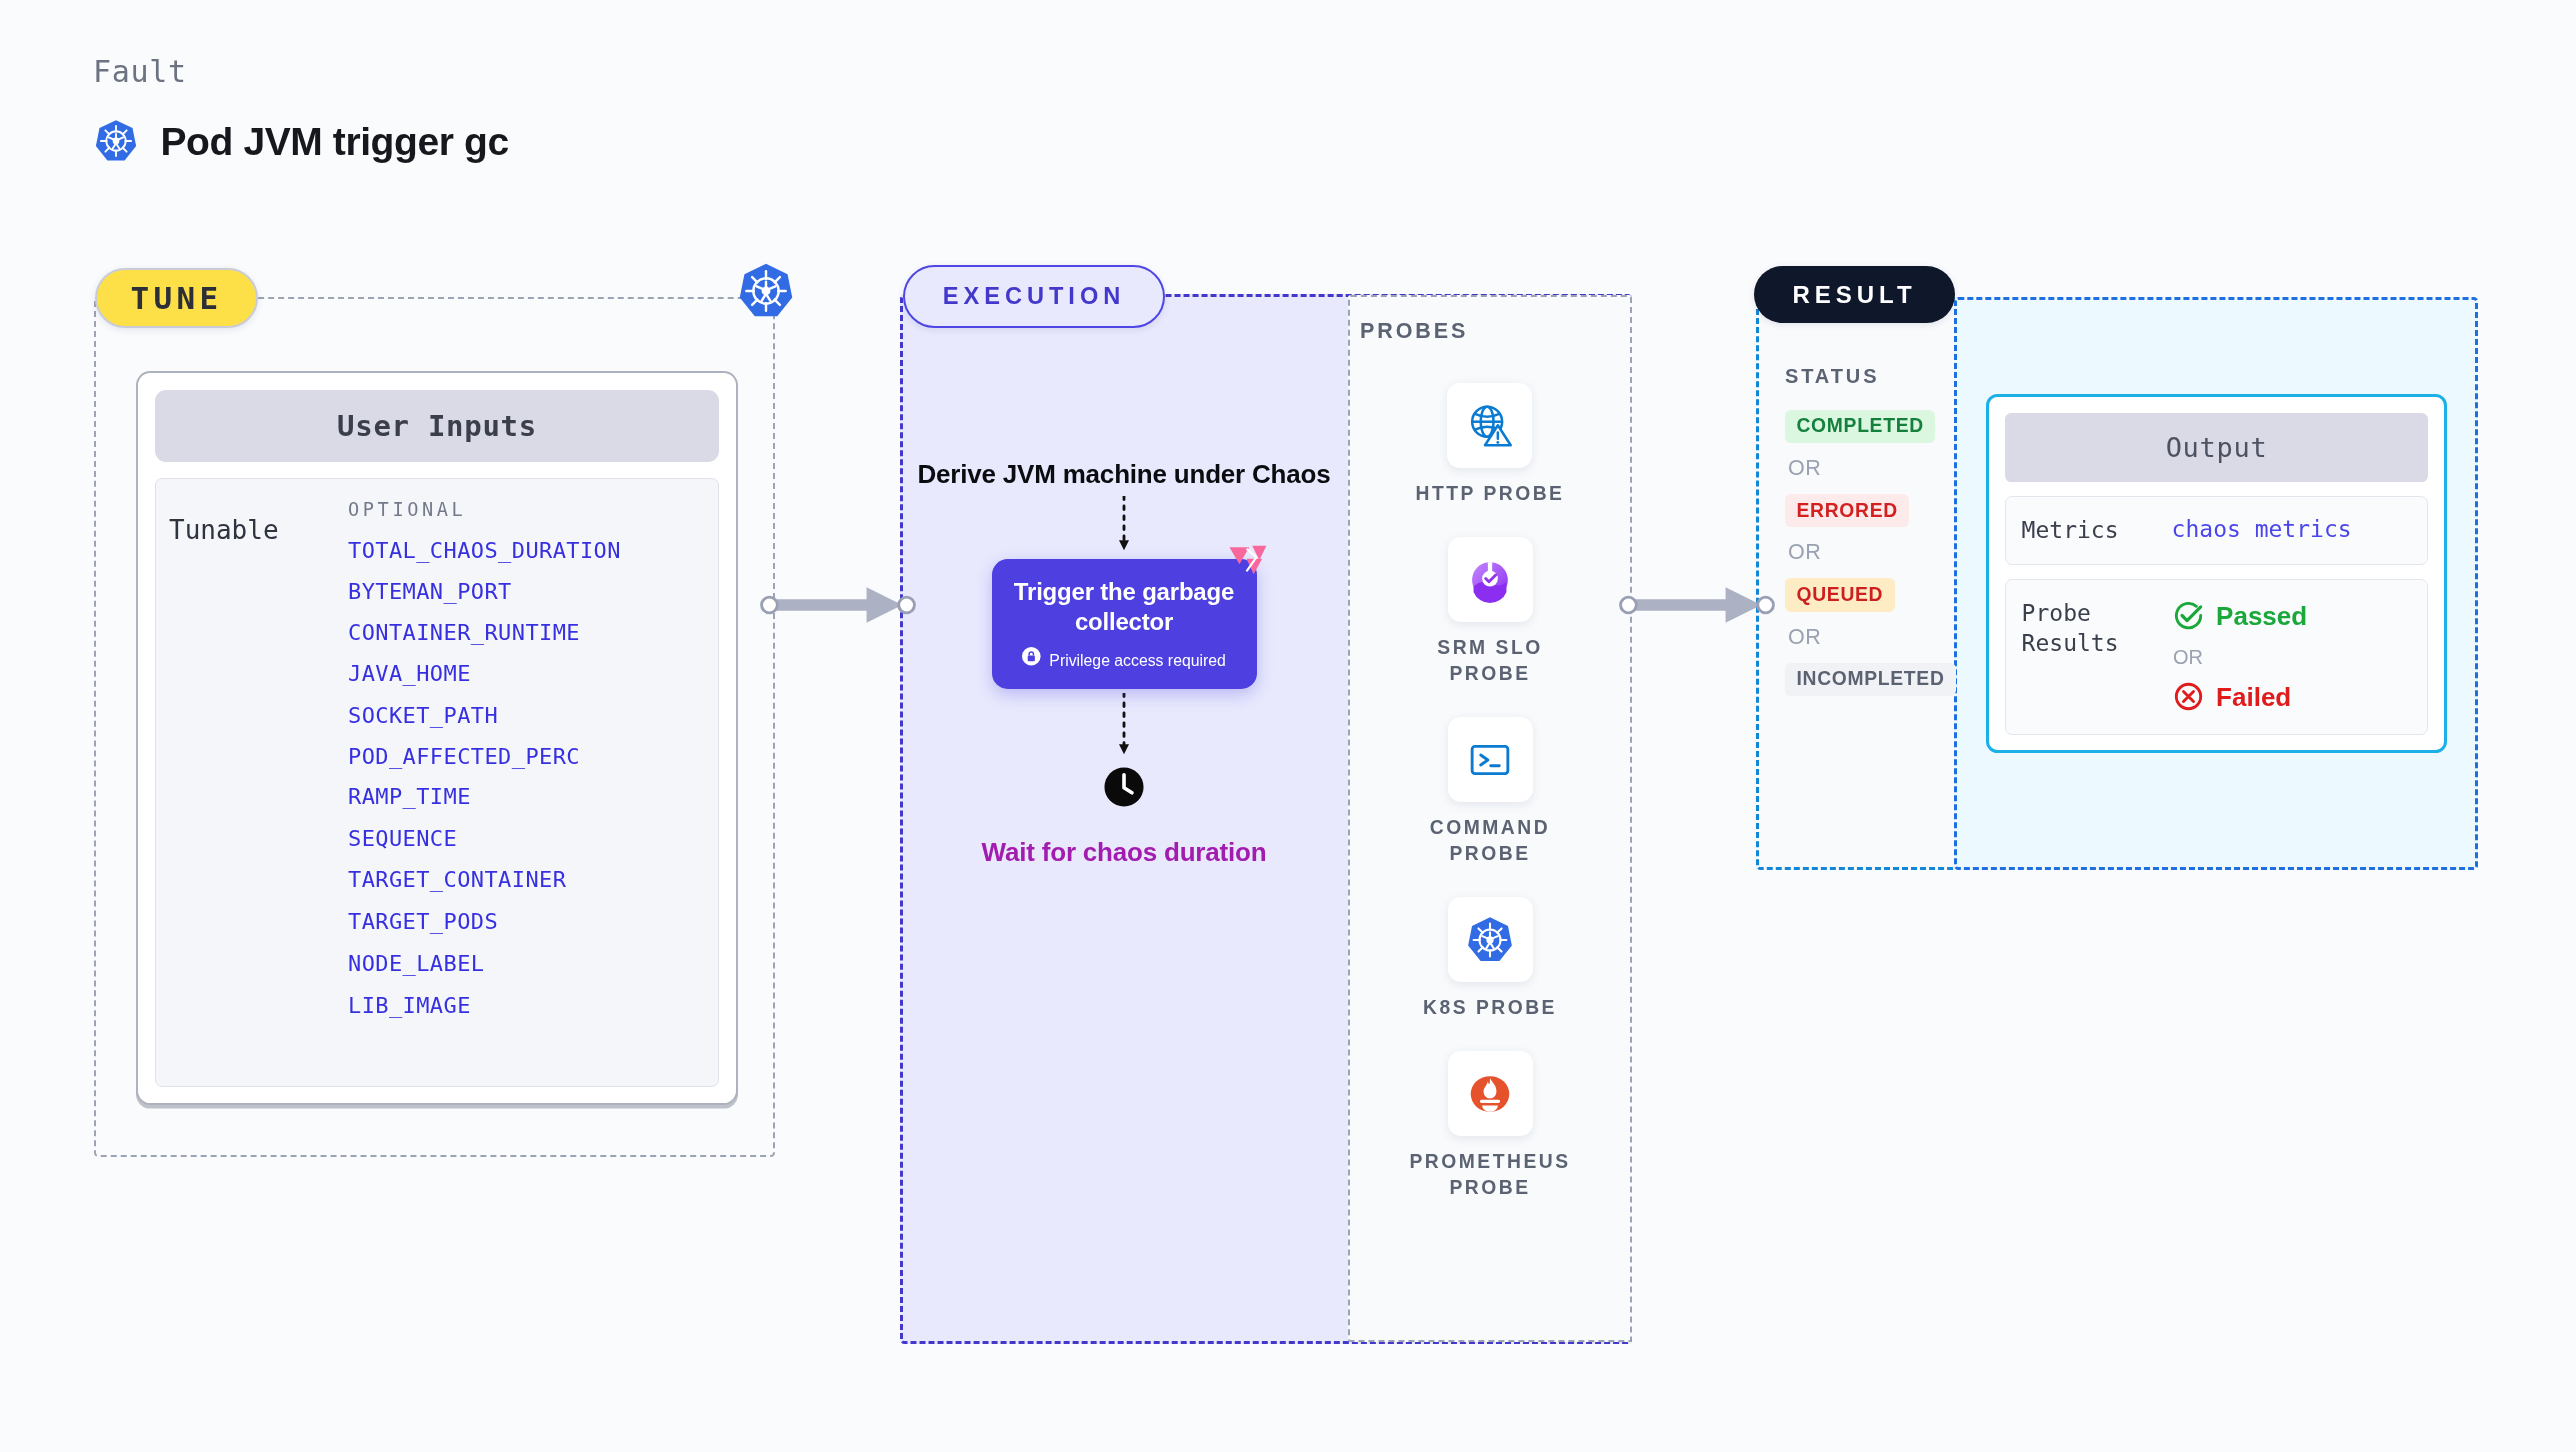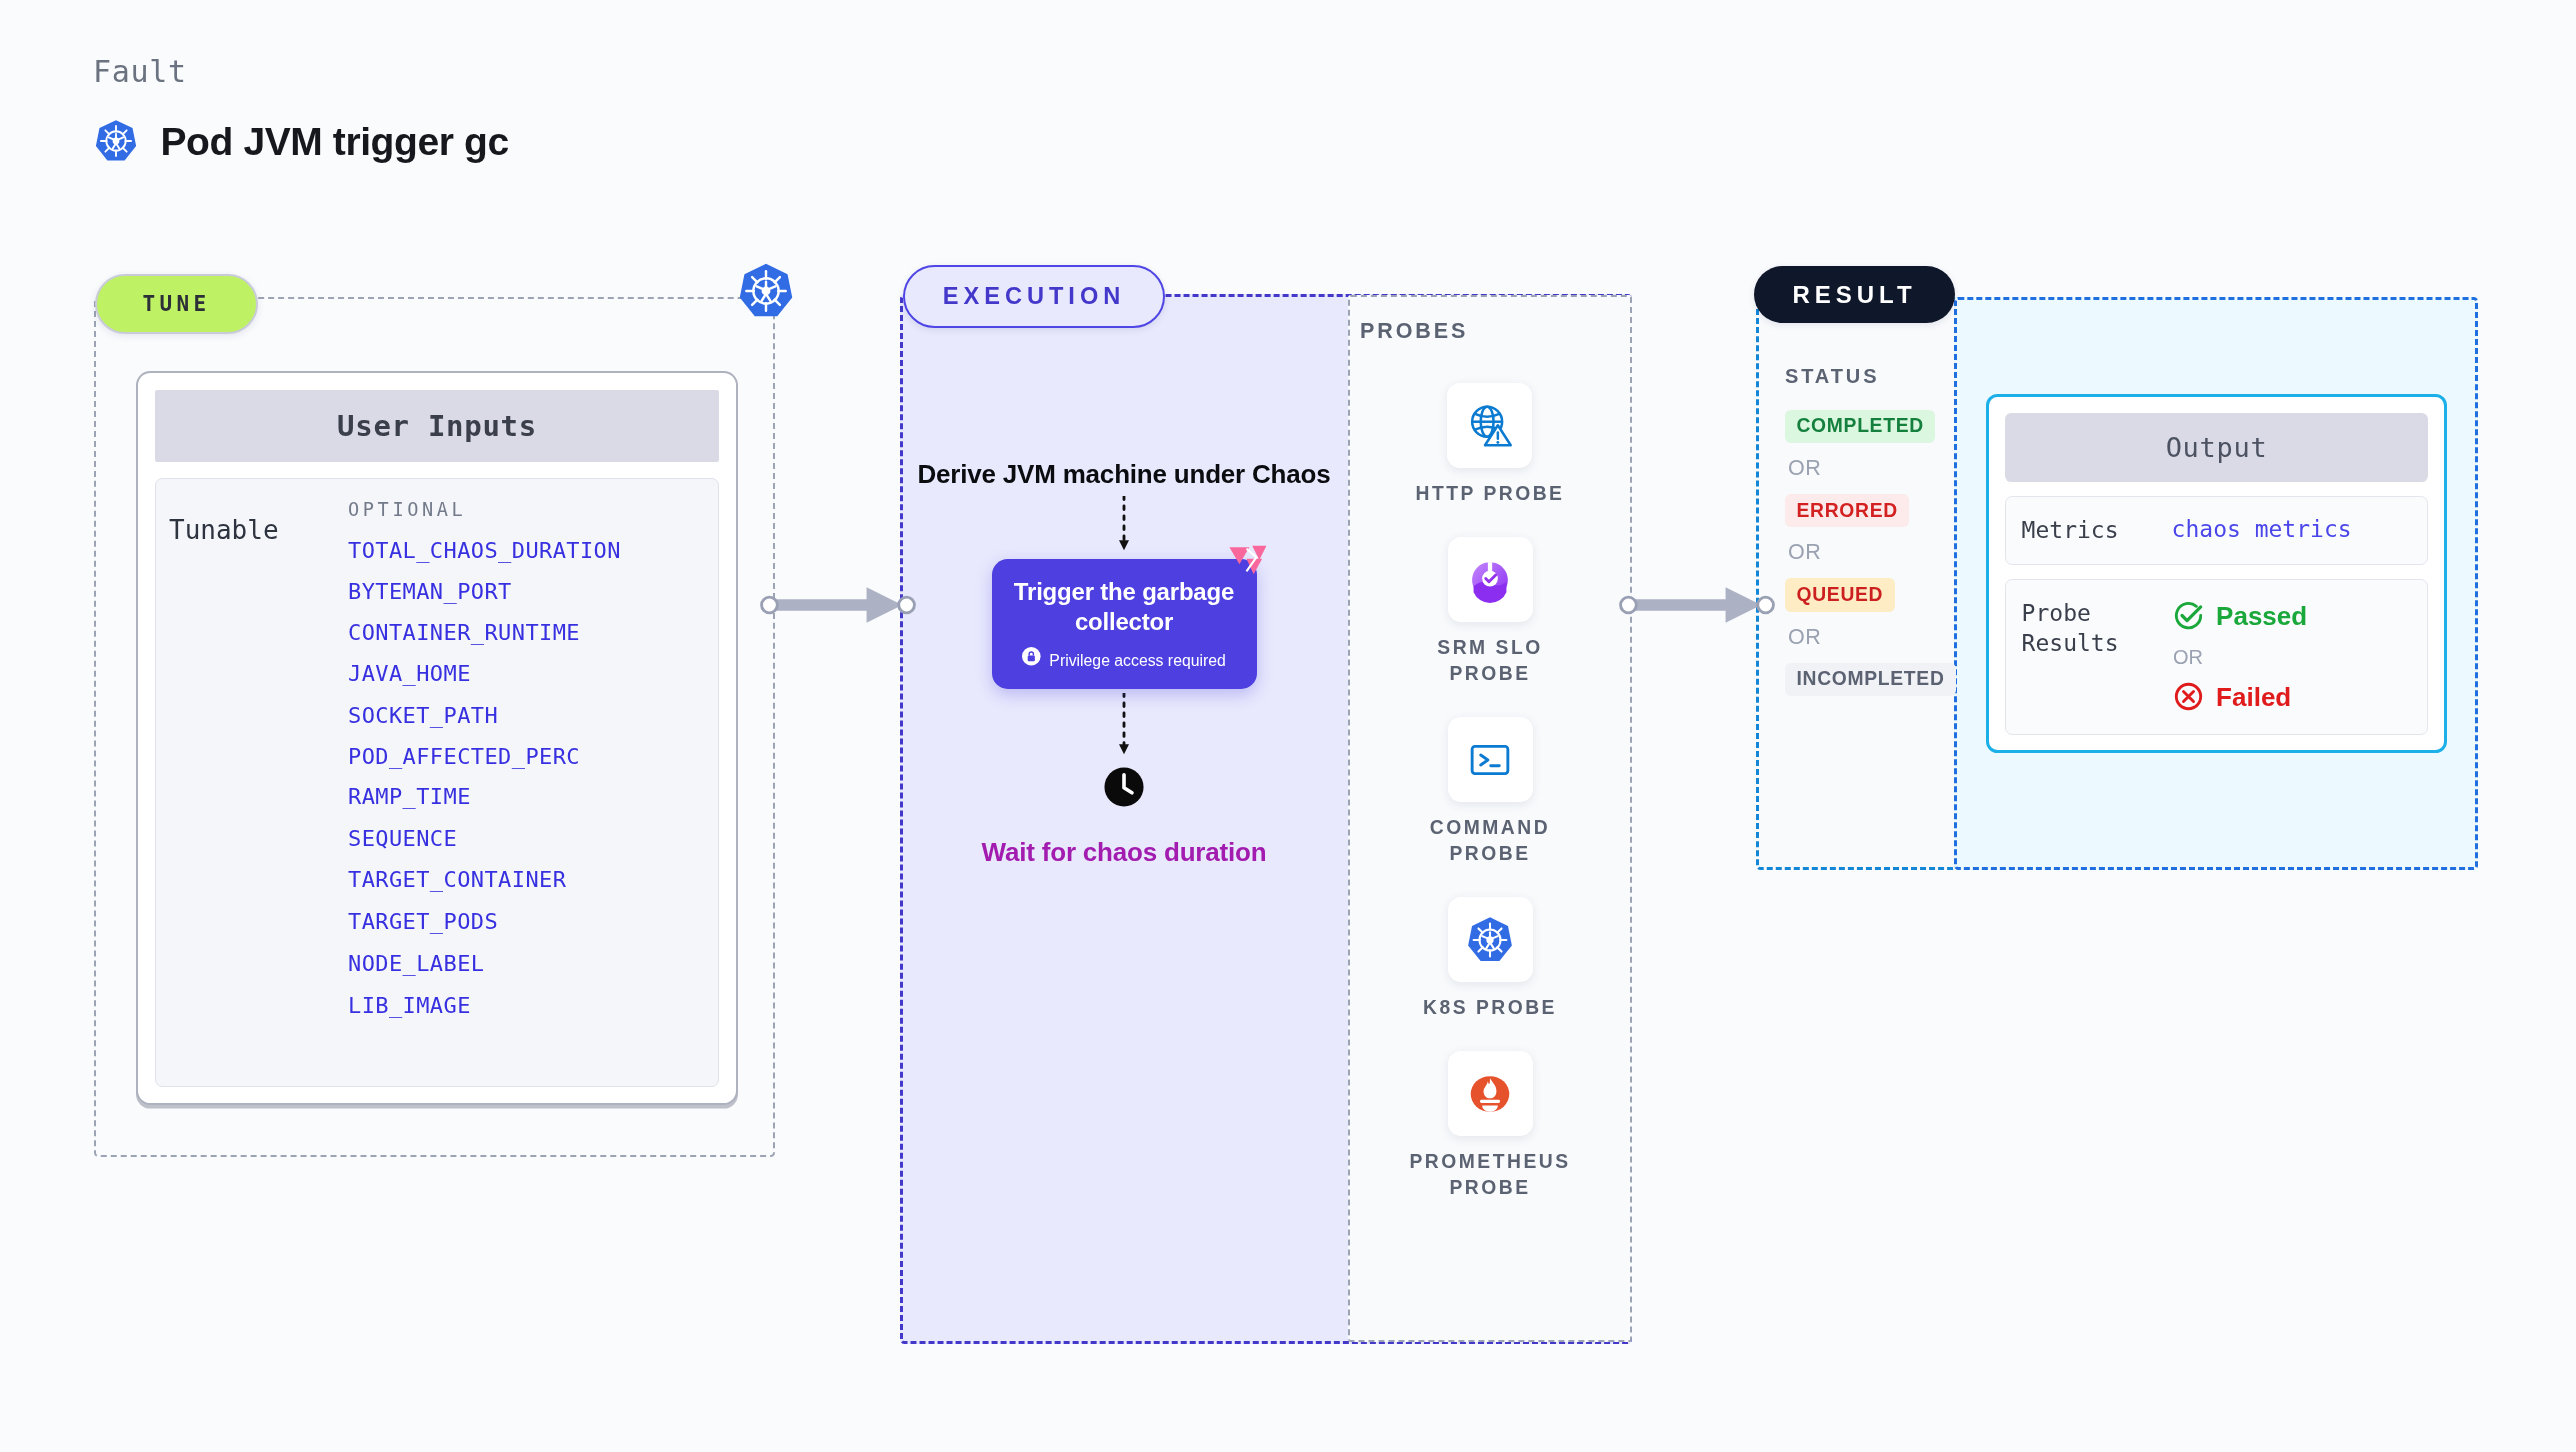--- a/index.html
+++ b/index.html
@@ -44,26 +44,26 @@
     display: flex;
     align-items: center;
     justify-content: center;
     border-radius: 716px;
     font-weight: 700;
     letter-spacing: 3.6px;
     z-index: 6;
     box-shadow: 0 2.1px 7.2px rgba(30,40,90,.10);
   }
   #chip-tune {
-    left: 95px; top: 274px;
+    left: 95px; top: 268px;
     width: 159px; height: 56px;
-    background: #bef264;
+    background: #fde047;
     border: 2.1px solid #c9ccd8;
     color: #2c2f38;
-    font-size: 21px;
+    font-size: 31px;
     font-family: "DejaVu Sans Mono", monospace;
     letter-spacing: 4.3px;
   }
   #chip-execution {
     left: 903px; top: 265px;
     width: 258px; height: 59px;
     background: #e8e9fd;
     border: 2.9px solid #4f46e5;
     color: #4338ca;
     font-size: 23.6px;
@@ -140,21 +140,21 @@
     background: #ffffff;
     border: 2.1px solid #aeb2bf;
     border-radius: 14.3px;
     box-sizing: border-box;
     padding: 17px;
     box-shadow: 0 3.6px 0 rgba(140,145,160,.55);
   }
   #user-inputs-header {
     height: 72px;
     background: #d9dae6;
-    border-radius: 2px;
+    border-radius: 11px;
     display: flex;
     align-items: center;
     justify-content: center;
     font-family: "DejaVu Sans Mono", monospace;
     font-size: 29px;
     font-weight: 700;
     color: #3b3f4c;
     letter-spacing: 0.7px;
   }
   #tunable-panel {

